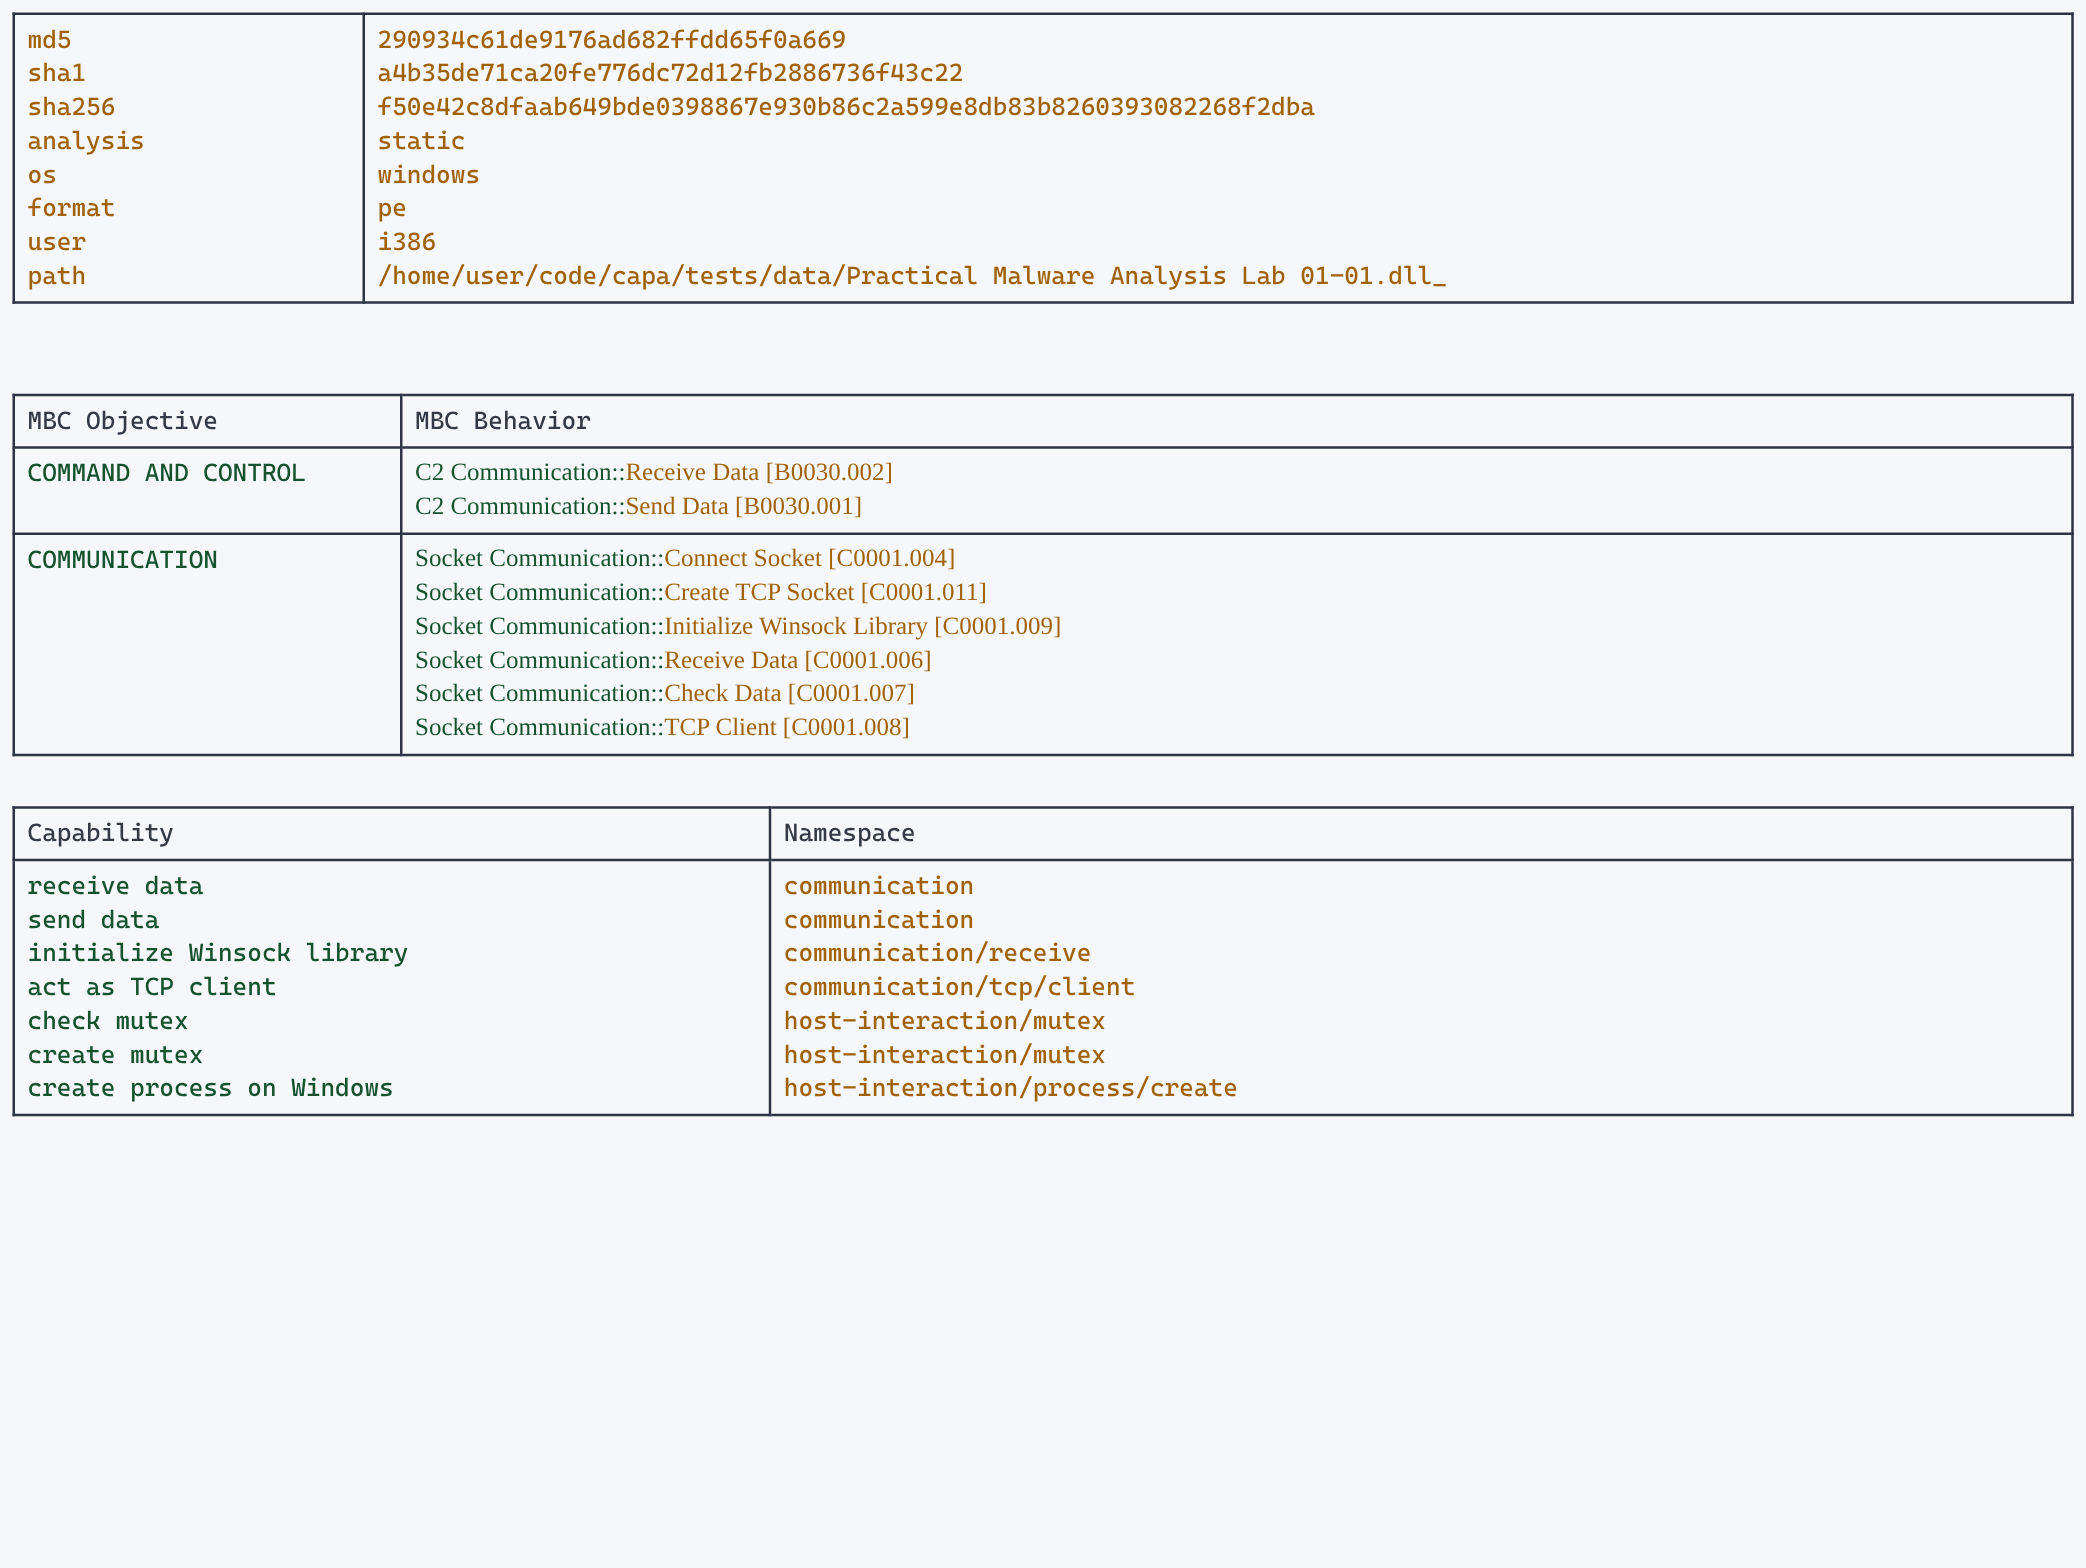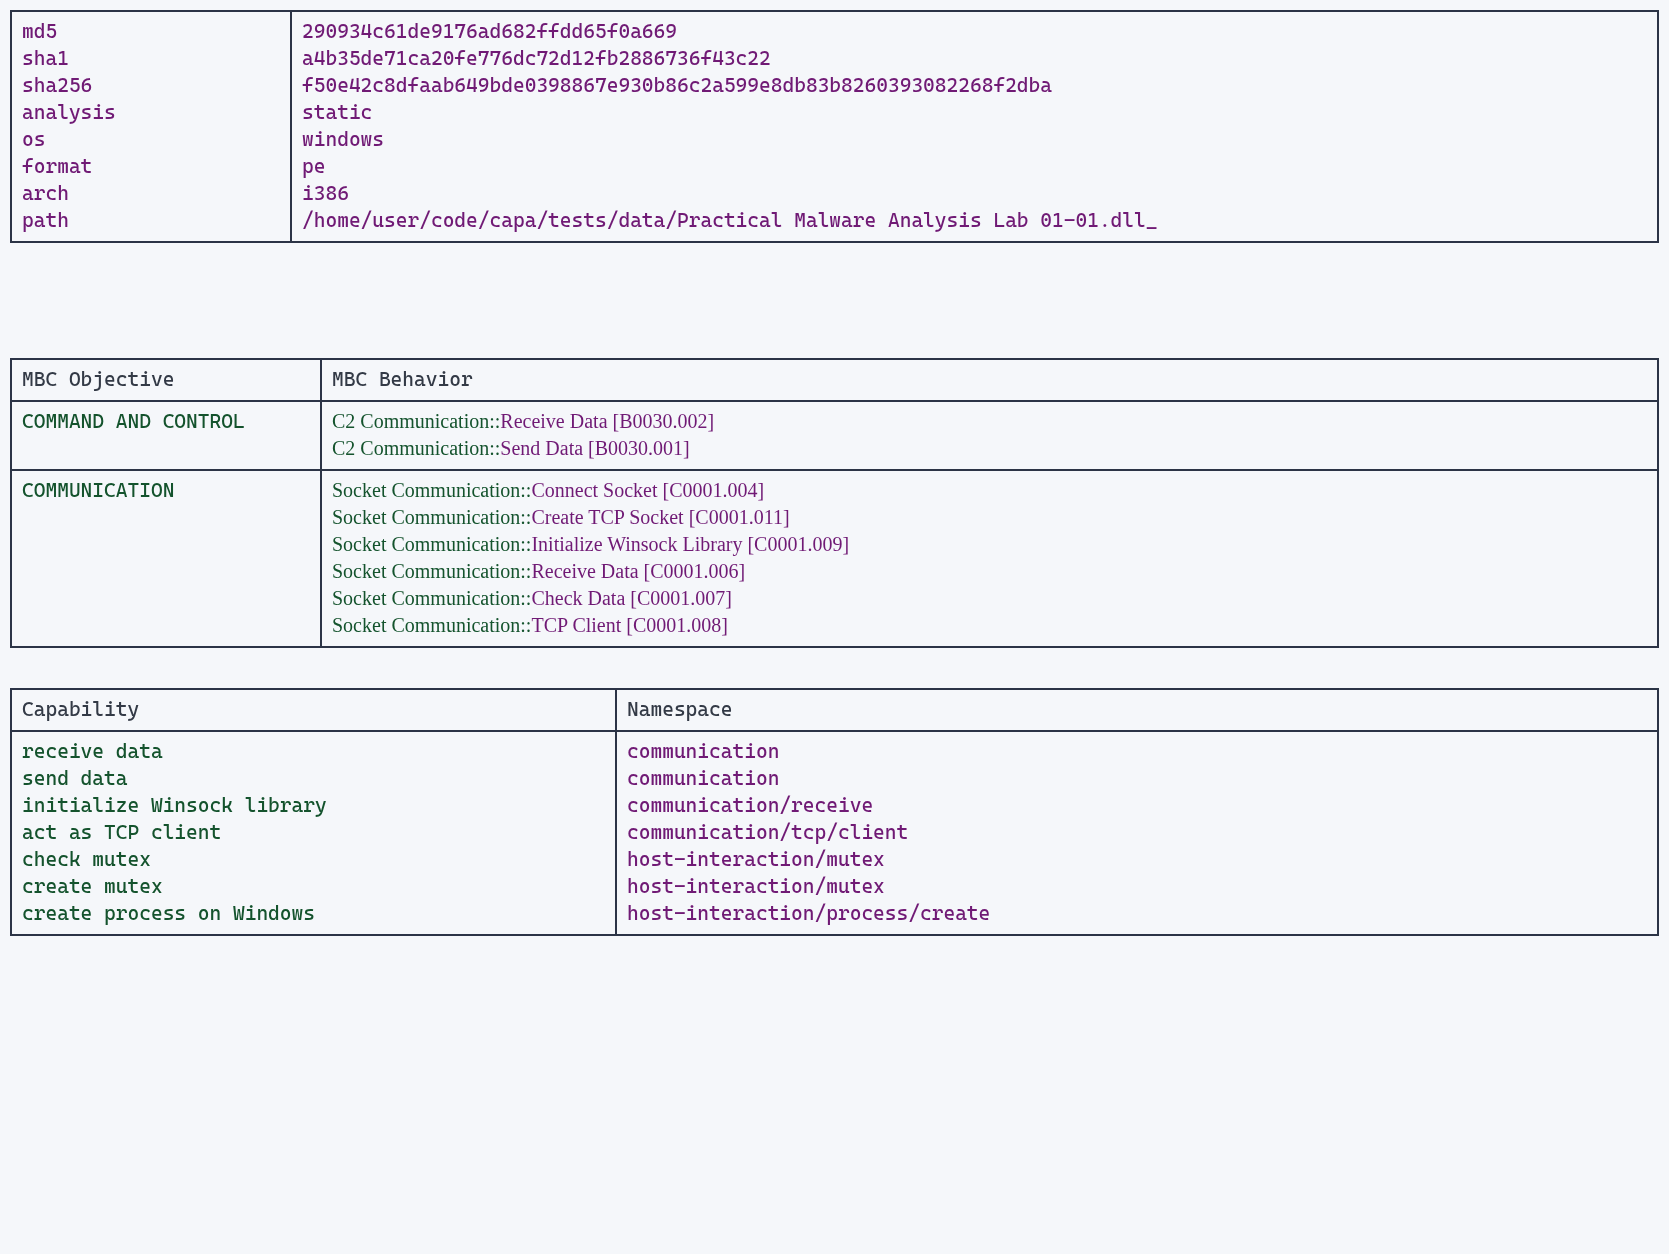--- a/index.html
+++ b/index.html
@@ -27,50 +27,50 @@
     font-weight: normal;
   }
   .hdr {
     color: #333a46;
     font-weight: 600;
   }
   .pink {
     color: #14532d;
   }
   .grey {
-    color: #701a75;
+    color: #a16207;
   }
   .behavior-line {
     white-space: nowrap;
     font-family: Liberation Serif, serif;
   }
   .meta-key-col { width: 280px; }
   .mbc-key-col { width: 310px; }
   .cap-key-col { width: 605px; }
-  .gap-big { margin-top: 115px; }
+  .gap-big { margin-top: 72px; }
   .gap-med { margin-top: 32px; }
 </style>
 </head>
 <body>
 
 <table class="tbl">
   <colgroup>
       <col class="meta-key-col">
       <col>
     </colgroup>
   <tbody id="meta-body">
       <tr>
         <td>
           <div class="grey">md5</div>
           <div class="grey">sha1</div>
           <div class="grey">sha256</div>
           <div class="grey">analysis</div>
           <div class="grey">os</div>
           <div class="grey">format</div>
-          <div class="grey">arch</div>
+          <div class="grey">user</div>
           <div class="grey">path</div>
         </td>
         <td>
           <div class="grey">290934c61de9176ad682ffdd65f0a669</div>
           <div class="grey">a4b35de71ca20fe776dc72d12fb2886736f43c22</div>
           <div class="grey">f50e42c8dfaab649bde0398867e930b86c2a599e8db83b8260393082268f2dba</div>
           <div class="grey">static</div>
           <div class="grey">windows</div>
           <div class="grey">pe</div>
           <div class="grey">i386</div>

